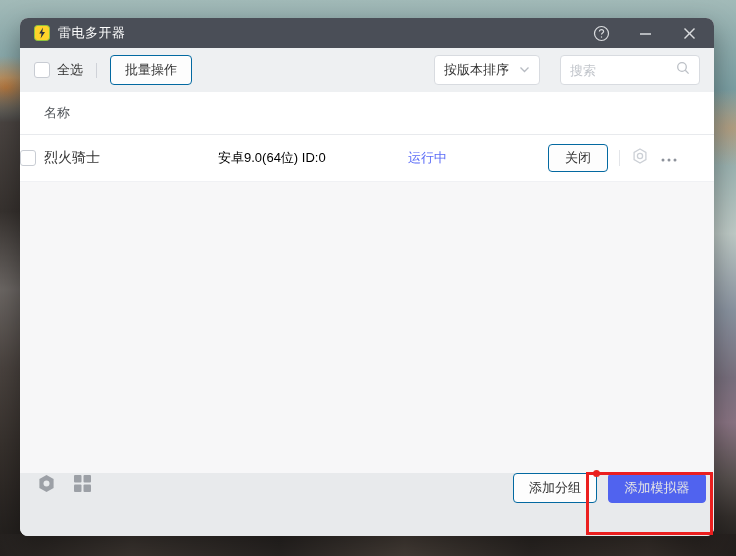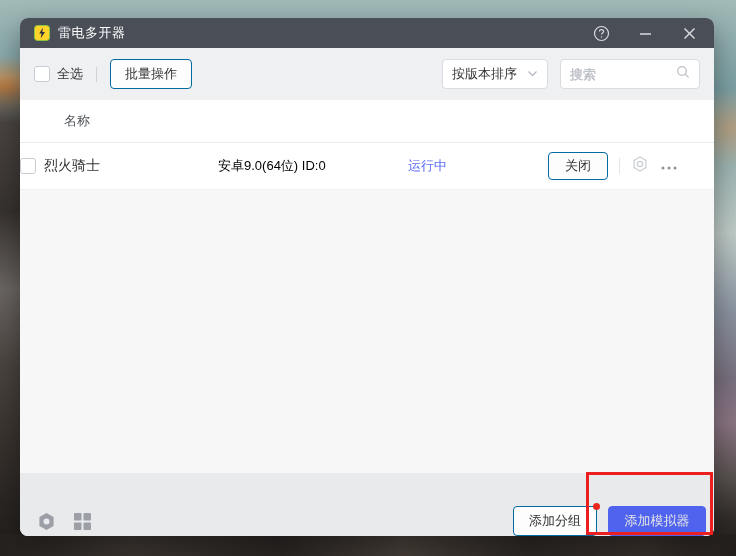--- a/index.html
+++ b/index.html
@@ -32,56 +32,56 @@
   }
 
   
   .titlebar{ height:30px; background:#4a4e57; display:flex; align-items:center; padding:0 14px; flex:0 0 auto; }
   .app-ic{ width:16px; height:16px; margin-right:8px; flex:0 0 auto; }
   .title{ color:#ffffff; font-size:13px; letter-spacing:.5px; }
   .tb-right{ margin-left:auto; display:flex; align-items:center; gap:22px; }
   .tb-btn{ width:22px; height:22px; display:flex; align-items:center; justify-content:center; color:#d9dbde; cursor:default; }
 
   
-  .toolbar{ height:52px; background:#eef0f2; display:flex; align-items:center; padding:0 14px; flex:0 0 auto; }
+  .toolbar{ height:44px; background:#eef0f2; display:flex; align-items:center; padding:0 14px; flex:0 0 auto; }
   .checkbox{ width:16px; height:16px; background:#fff; border:1px solid #c8ccd3; border-radius:3px; flex:0 0 auto; }
   .selall-label{ font-size:13px; color:#333; margin-left:7px; }
   .vdiv{ width:1px; height:15px; background:#cfd2d8; margin:0 13px; }
   .btn{ height:30px; background:#fdfdfd; border:1px solid #0369a1; border-radius:4px;
         font-size:13px; color:#333; display:flex; align-items:center; justify-content:center; padding:0 14px; }
-  .tbar-right{ margin-left:auto; display:flex; align-items:flex-end; gap:12px; }
+  .tbar-right{ margin-left:auto; display:flex; align-items:flex-end; gap:20px; }
   .dropdown{ width:106px; height:30px; background:#fff; border:1px solid #d8dbe0; border-radius:4px;
              display:flex; align-items:center; padding:0 9px; font-size:13px; color:#333; }
   .dropdown .chev{ margin-left:auto; color:#b7bbc2; }
   .searchbox{ width:140px; height:30px; background:#fff; border:1px solid #d8dbe0; border-radius:4px;
               display:flex; align-items:center; padding:0 9px; }
-  .searchbox input{ border:none; outline:none; width:100px; font-size:13px; color:#333; background:transparent; font-family:inherit;font-weight:bold; }
+  .searchbox input{ border:none; outline:none; width:100px; font-size:13px; color:#333; background:transparent; font-family:inherit; }
   .searchbox input::placeholder{ color:#c0c4ca; }
   .searchbox .mag{ margin-left:auto; color:#bcc0c6; }
 
   
   .thead{ height:43px; background:#ffffff; border-bottom:1px solid #e8eaed; display:grid;
-          grid-template-columns:24px 174px 190px 140px 1fr; align-items:center; padding-left:20px; flex:0 0 auto; }
+          grid-template-columns:24px 174px 190px 140px 1fr; align-items:center; padding-left:0; flex:0 0 auto; }
   .th{ font-size:13px; color:#4f5358; display:flex; align-items:center; gap:6px; }
   .funnel{ color:#5a5e64; }
   .trow{ height:47px; background:#ffffff; border-bottom:1px solid #f0f1f4; display:grid;
          grid-template-columns:24px 174px 190px 140px 1fr; align-items:center; flex:0 0 auto; }
   .cell-name{ font-size:14px; color:#333; }
   .cell-ver{ font-size:13px; color:#000000; }
   .cell-status{ font-size:13px; color:#5b6cf7; }
   .cell-actions{ display:flex; align-items:center; }
   .close-btn{ width:60px; height:28px; }
   .act-div{ width:1px; height:16px; background:#e3e5e9; margin:0 11px; }
   .nut-light{ color:#ccd0d6; }
   .more{ margin-left:11px; color:#8d929b; }
 
   .filler{ flex:1 1 auto; background:#f7f7f8; }
 
   
-  .footer{ height:63px; background:#e8eaec; display:flex; align-items:flex-end; padding:0 8px 0 16px; flex:0 0 auto; }
+  .footer{ height:63px; background:#e8eaec; display:flex; align-items:flex-start; padding:0 8px 0 16px; flex:0 0 auto; }
   .foot-icons{ display:flex; align-items:center; gap:16px; color:#9ca0a6; }
   .foot-right{ margin-left:auto; display:flex; align-items:center; gap:11px; }
   .addgroup-wrap{ position:relative; }
   .red-dot{ position:absolute; right:-3px; top:-3px; width:7px; height:7px; border-radius:50%; background:#e8251f; }
   .primary-btn{ width:98px; height:30px; background:#5063ef; border:1px solid #5063ef; color:#e5e5e5; }
 
   
   .annotation{ position:absolute; left:586px; top:472px; width:127px; height:63px;
                border:3px solid #eb1f1f; z-index:50; pointer-events:none; }
 </style>

